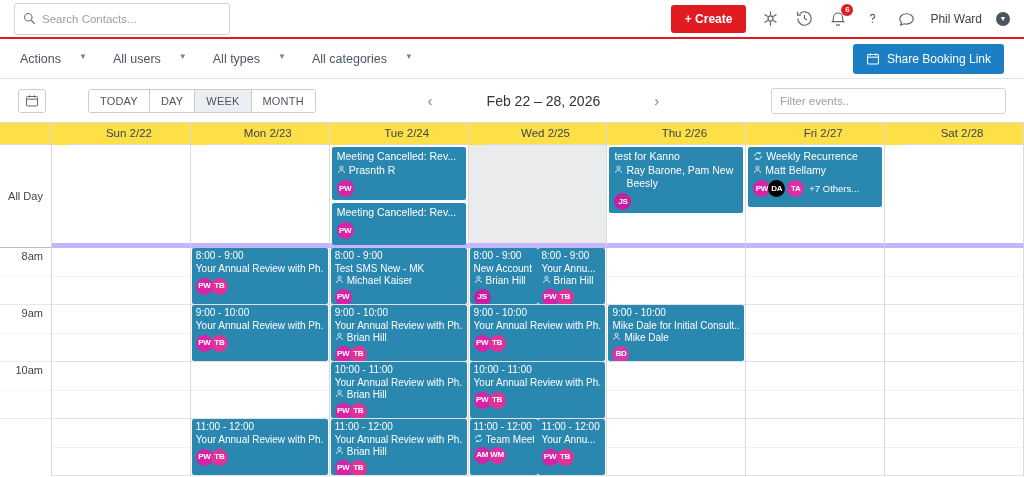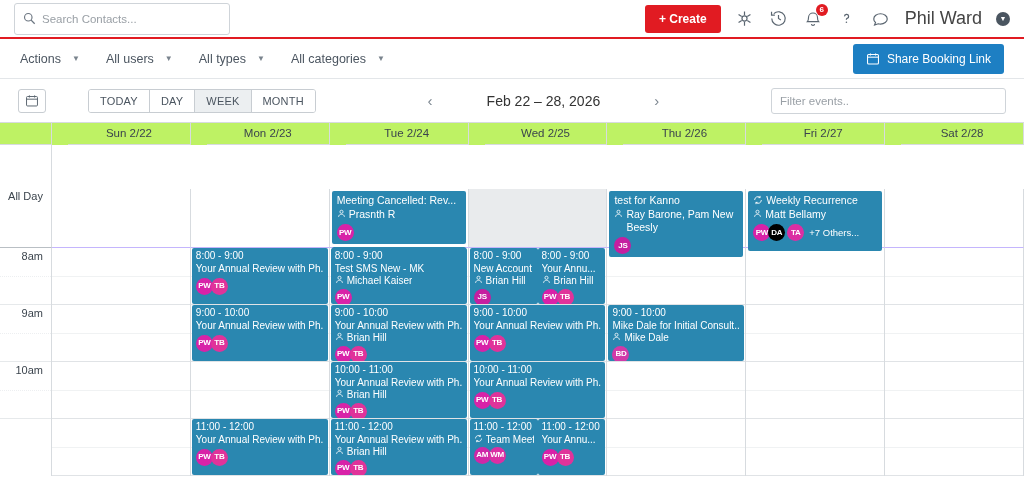--- a/index.html
+++ b/index.html
@@ -53,41 +53,41 @@
   }
   .badge {
     position: absolute; top: -5px; right: -5px;
     background: #e11b22; color: #fff;
     font-size: 8px; font-weight: bold;
     min-width: 12px; height: 12px;
     border-radius: 6px;
     display: flex; align-items: center; justify-content: center;
     padding: 0 2px;
   }
-  .user-name { font-size: 18px; color: #444; }
+  .user-name { font-size: 12px; color: #444; }
   .caret-dark {
     width: 14px; height: 14px; border-radius: 50%;
     background: #4a5560; color: #fff;
     display: flex; align-items: center; justify-content: center;
     font-size: 7px;
   }
 
   
   .toolbar {
     height: 40px;
     display: flex; align-items: center;
     padding: 0 20px;
     border-bottom: 1px solid #e3e6e9;
     background: #fff;
   }
   .tb-item {
     font-size: 12.5px; color: #4b5560;
     margin-right: 26px;
     cursor: pointer;
-    display: flex; align-items: center; gap: 11px;
+    display: flex; gap: 18px;
   }
   .tb-item .ar { font-size: 8px; color: #7a848e; }
   .share-btn {
     margin-left: auto;
     background: #1d7fc3; color: #fff;
     border: none; border-radius: 3px;
     font-size: 12px; padding: 8px 13px;
     display: flex; align-items: center; gap: 7px;
     cursor: pointer;
   }
@@ -135,21 +135,21 @@
     font-size: 11.5px; color: #555;
     font-family: "Liberation Sans", sans-serif;
   }
   .filter-input::placeholder { color: #9aa0a6; }
 
   
   .cal {
     position: relative;
     border-top: 1px solid #d7dbdf;
   }
-  .head-row { display: flex; height: 22px; background: #bef264; gap: 16px; }
+  .head-row { display: flex; height: 22px; background: #fde047; gap: 16px; }
   .head-gutter {
     width: 52px; flex: 0 0 52px;
     border-right: 1px solid #d7dbdf;
     border-bottom: 1px solid #d7dbdf;
   }
   .head-cell {
     flex: 1;
     border-right: 1px solid #d7dbdf;
     border-bottom: 1px solid #d7dbdf;
     text-align: center;
@@ -162,24 +162,23 @@
   .allday-label {
     width: 52px; flex: 0 0 52px;
     border-right: 1px solid #d7dbdf;
     border-bottom: 1px solid #b9bfc4;
     font-size: 11px; color: #3b444d;
     display: flex; align-items: center; justify-content: center;
   }
   .allday-cell {
     flex: 1;
     border-right: 1px solid #d7dbdf;
-    border-bottom: 1px solid #c4b5fd;
+    border-bottom: 5px solid #c4b5fd;
     padding: 2px 2px 0 2px;
     position: relative;
-    margin-top: 44px;
   }
   .allday-cell.shaded { background: #e9ebed; }
 
   .ev {
     background: #2a87b0;
     color: #fff;
     border-radius: 2px;
     padding: 3px 5px 4px 5px;
     font-size: 10.5px;
     line-height: 13px;

